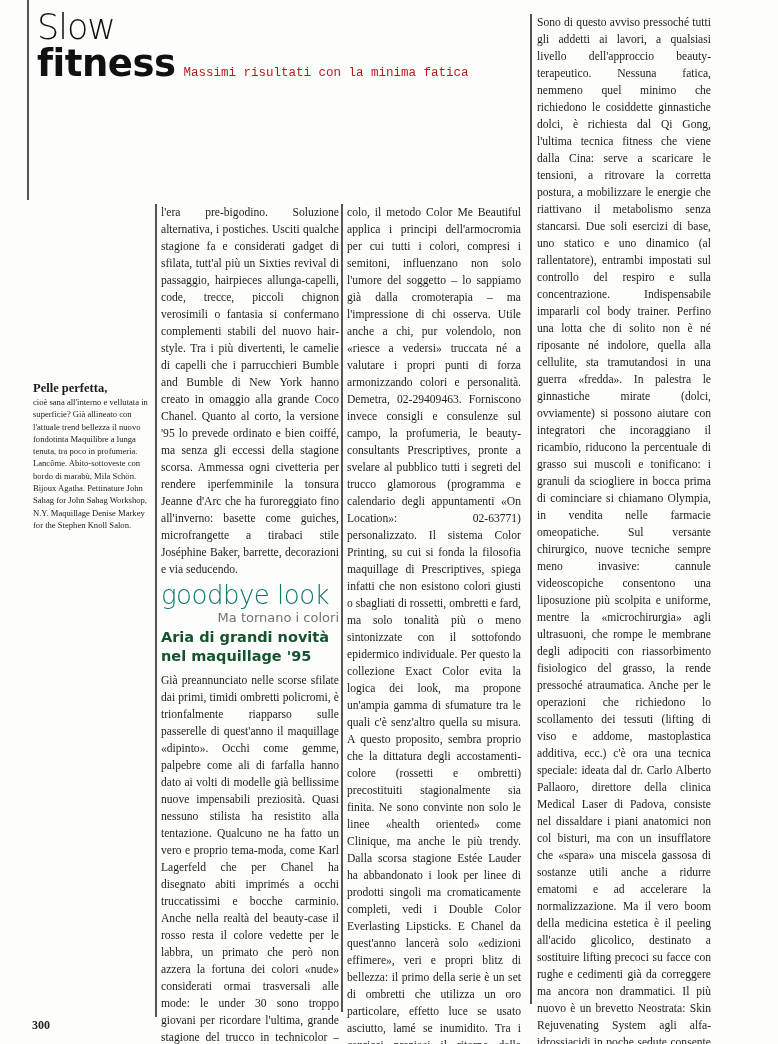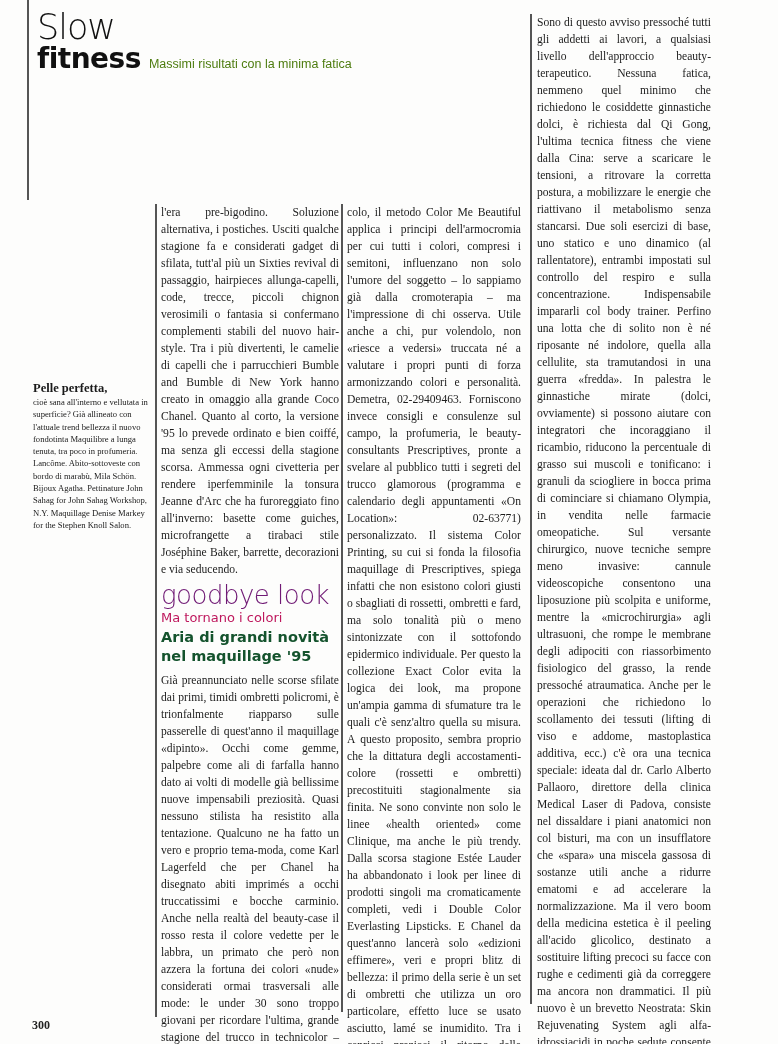--- a/index.html
+++ b/index.html
@@ -3,36 +3,36 @@
 <meta charset="utf-8">
 <style>
   html, body { margin: 0; padding: 0; background: #ffffff; }
   body { width: 778px; height: 1044px; position: relative; overflow: hidden; color: #1a1a1a; }
   .page { position: absolute; inset: 0; background: #fdfdfc; }
 
   .vrule { position: absolute; width: 2px; background: #555; }
 
   .title-slow { position: absolute; left: 37px; top: 10px; font-family: "DejaVu Sans", sans-serif; font-size: 35px; font-weight: 300; letter-spacing: -1px; line-height: 1; color: #111; }
   .title-row { position: absolute; left: 37px; top: 45px; white-space: nowrap; }
-  .title-fitness { font-family: "DejaVu Sans", sans-serif; font-size: 28px; font-weight: bold; letter-spacing: -0.5px; color: #111; line-height: 1; }
-  .title-sub { font-family: Liberation Sans, sans-serif; font-size: 12.5px; color: #4d7c0f; margin-left: 4px; }
+  .title-fitness { font-family: "DejaVu Sans", sans-serif; font-size: 37px; font-weight: bold; letter-spacing: -0.5px; color: #111; line-height: 1; }
+  .title-sub { font-family: Liberation Mono, monospace; font-size: 12.5px; color: #b91c1c; margin-left: 4px; }
 
   .lead { position: absolute; left: 37px; top: 88px; width: 490px; font-family: "DejaVu Sans", sans-serif; font-size: 18px; line-height: 25px; color: #d4141c; letter-spacing: 0.1px; }
 
   .caption { position: absolute; left: 33px; top: 381px; width: 122px; font-family: Liberation Serif, serif; font-size: 8.6px; line-height: 12.3px; color: #1a1a1a; }
   .caption-title { font-weight: bold; font-size: 12.5px; line-height: 15px; display: block; }
 
   .col { position: absolute; font-family: "Liberation Serif", serif; font-size: 11.6px; line-height: 17px; text-align: justify; color: #1c1c1c; hyphens: manual; }
   .col p { margin: 0; }
   .col1 { left: 161px; top: 204px; width: 178px; }
   .col2 { left: 347px; top: 204px; width: 174px; }
   .col3 { left: 537px; top: 14px; width: 174px; }
 
-  .sec-head { font-family: "DejaVu Sans", sans-serif; font-size: 26px; font-weight: 300; line-height: 28px; letter-spacing: -0.5px; color: #701a75; margin-top: 3px; text-align: left; }
-  .sec-kicker { font-family: "DejaVu Sans", sans-serif; font-size: 13px; line-height: 17px; color: #be185d; text-align: left; }
+  .sec-head { font-family: "DejaVu Sans", sans-serif; font-size: 26px; font-weight: 300; line-height: 28px; letter-spacing: -0.5px; color: #0f766e; margin-top: 3px; text-align: left; }
+  .sec-kicker { font-family: "DejaVu Sans", sans-serif; font-size: 13px; line-height: 17px; color: #737373; text-align: right; }
   .sec-deck { font-family: "DejaVu Sans", sans-serif; font-size: 14.5px; font-weight: bold; line-height: 19px; color: #14532d; text-align: left; margin: 2px 0 6px; }
 
   .page-number { position: absolute; left: 32px; top: 1018px; font-family: "Liberation Serif", serif; font-size: 12px; font-weight: bold; color: #222; }
 </style>
 </head>
 <body>
 
 <div class="page">
 
   <div class="vrule" style="left:27px; top:0; height:200px;"></div>

